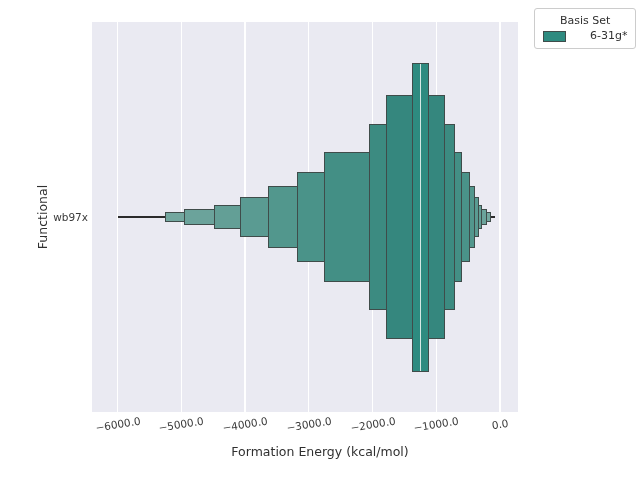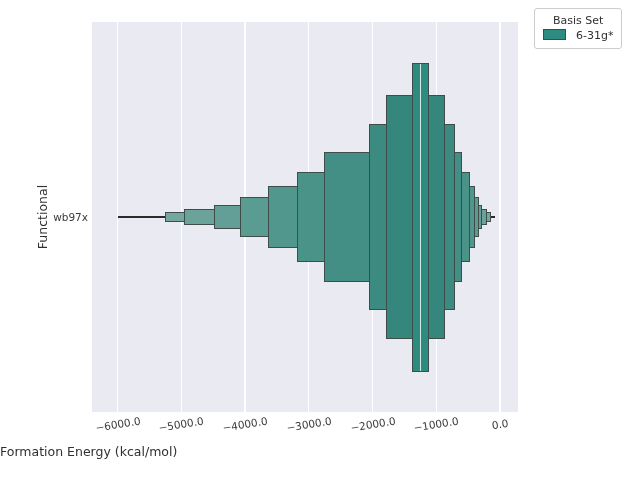--- a/index.html
+++ b/index.html
@@ -67,21 +67,21 @@
     color: #3a3a3a;
     white-space: nowrap;
     transform: translateX(-50%) rotate(-9deg);
     transform-origin: center center;
   }
   #xlabel {
     position: absolute;
     left: 0;
     top: 444px;
     width: 640px;
-    text-align: left;
+    text-align: center;
     font-size: 12.5px;
     color: #303030;
   }
   #ytick-wb97x {
     position: absolute;
     right: 552px;
     top: 211px;
     font-size: 10.5px;
     color: #3a3a3a;
     white-space: nowrap;
@@ -111,22 +111,22 @@
   }
   #legend-title {
     font-size: 11px;
     color: #303030;
     text-align: center;
     margin-bottom: 2px;
     white-space: nowrap;
   }
   .legend-row {
     display: flex;
-    align-items: flex-start;
-    gap: 10px;
+    align-items: flex-end;
+    gap: 24px;
   }
   .legend-swatch {
     width: 23px;
     height: 11px;
     border: 1px solid #3f4c4a;
     box-sizing: border-box;
   }
   .legend-label {
     font-size: 11px;
     color: #303030;

